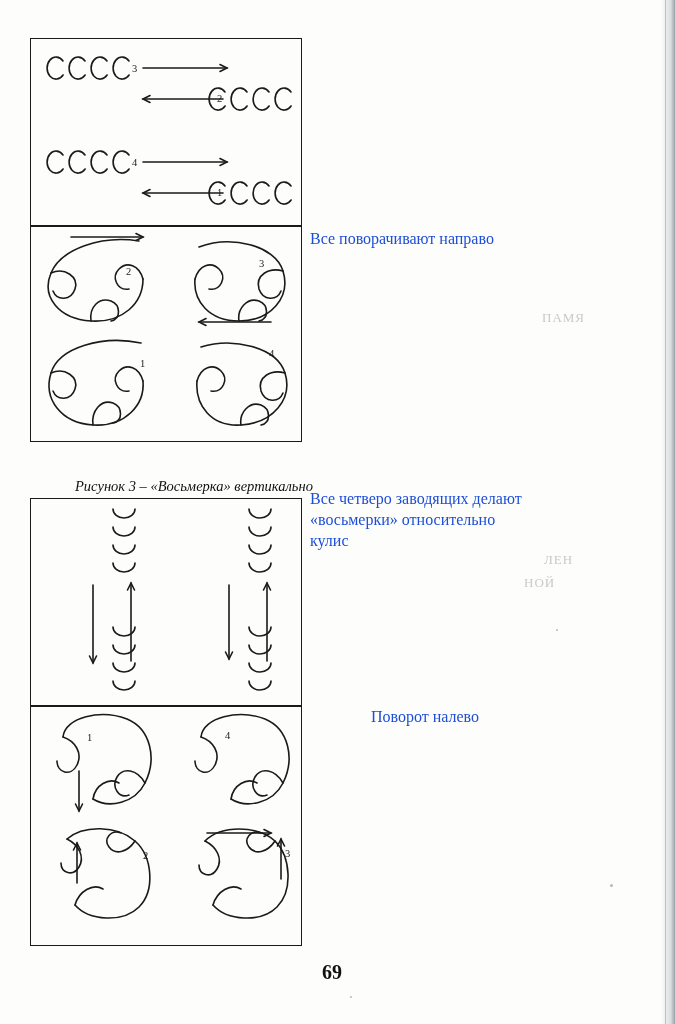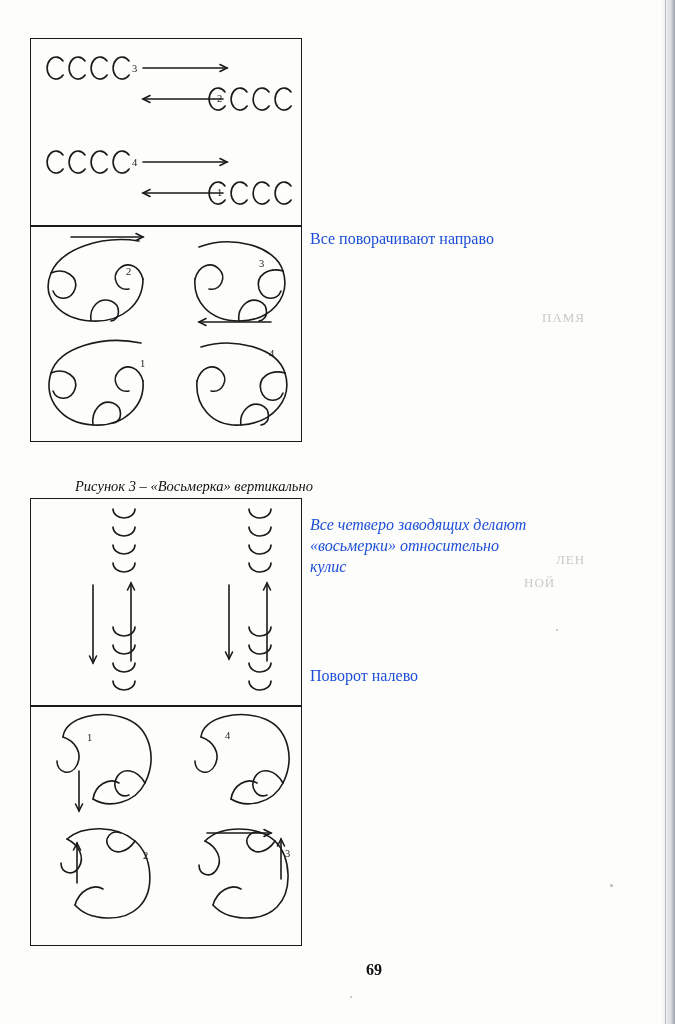--- a/index.html
+++ b/index.html
@@ -58,22 +58,21 @@
     position: absolute;
     font-family: "Liberation Serif", serif;
     font-size: 16px;
     line-height: 1.32;
     color: #1d4ed8;
   }
   .pagenum {
     position: absolute;
     font-family: "Liberation Serif", serif;
     font-weight: bold;
-    font-size: 16px;
-    margin-left: 44px;
+    font-size: 20px;
   }
   .faint-ru {
     position: absolute;
     color: #c9c9c6;
     font-size: 13px;
     font-family: "Liberation Serif", serif;
     letter-spacing: 1px;
   }
   svg text {
     font-family: "Liberation Serif", serif;
@@ -87,21 +86,21 @@
 <div class="page">
 
   <div class="page-edge"></div>
   <div class="edge-line"></div>
 
   <div class="speck" style="left:610px;top:884px;width:3px;height:3px;"></div>
   <div class="speck" style="left:556px;top:629px;width:2px;height:2px;"></div>
   <div class="speck" style="left:350px;top:996px;width:2px;height:2px;"></div>
 
   <div class="faint-ru" style="left:542px;top:310px;">ПАМЯ</div>
-  <div class="faint-ru" style="left:556px;top:552px;">ЛЕН</div>
+  <div class="faint-ru" style="left:544px;top:552px;">ЛЕН</div>
   <div class="faint-ru" style="left:524px;top:575px;">НОЙ</div>
 
   <div class="frame" style="left:30px;top:38px;width:272px;height:188px;">
     <svg class="svgwrap" width="270" height="186" viewBox="0 0 270 186">
       <g fill="none" stroke="#1a1a1a" stroke-width="1.6" stroke-linecap="round">
 
         <path d="M32 22 a9 11 0 1 0 0.1 14"></path>
         <path d="M54 22 a9 11 0 1 0 0.1 14"></path>
         <path d="M76 22 a9 11 0 1 0 0.1 14"></path>
         <path d="M98 22 a9 11 0 1 0 0.1 14"></path>
@@ -209,21 +208,21 @@
         <path d="M82 182 a11 9 0 0 0 22 0"></path>
 
         <path d="M218 128 a11 9 0 0 0 22 0"></path>
         <path d="M218 146 a11 9 0 0 0 22 0"></path>
         <path d="M218 164 a11 9 0 0 0 22 0"></path>
         <path d="M218 182 a11 9 0 0 0 22 0"></path>
       </g>
     </svg>
   </div>
 
-  <div class="note" style="left:310px;top:514px;width:225px;font-style:italic;">Все четверо заводящих делают «восьмерки» относительно кулис</div>
+  <div class="note" style="left:310px;top:488px;width:225px;">Все четверо заводящих делают «восьмерки» относительно кулис</div>
 
   <div class="frame" style="left:30px;top:706px;width:272px;height:240px;">
     <svg class="svgwrap" width="270" height="238" viewBox="0 0 270 238">
       <g fill="none" stroke="#1a1a1a" stroke-width="1.6" stroke-linecap="round">
 
         <path d="M32 30 C34 10 70 2 96 12 C120 22 126 52 114 76 C104 96 78 102 62 92"></path>
         <path d="M32 30 C44 34 52 46 46 58 C40 70 26 66 26 54"></path>
         <path d="M114 76 C106 62 92 60 86 70 C80 80 88 92 98 88"></path>
         <path d="M62 92 C64 78 78 70 88 76"></path>
 
@@ -254,17 +253,17 @@
         <line x1="176" y1="126" x2="240" y2="126"></line>
         <path d="M233 122.5 L240 126 L233 129.5"></path>
       </g>
       <text x="56" y="34">1</text>
       <text x="194" y="32">4</text>
       <text x="112" y="152">2</text>
       <text x="254" y="150">3</text>
     </svg>
   </div>
 
-  <div class="note" style="left:310px;top:665px;width:230px;">Поворот налево</div>
+  <div class="note" style="left:310px;top:706px;width:230px;text-align:center;">Поворот налево</div>
 
   <div class="pagenum" style="left:322px;top:961px;">69</div>
 
 </div>
 
 </body></html>

